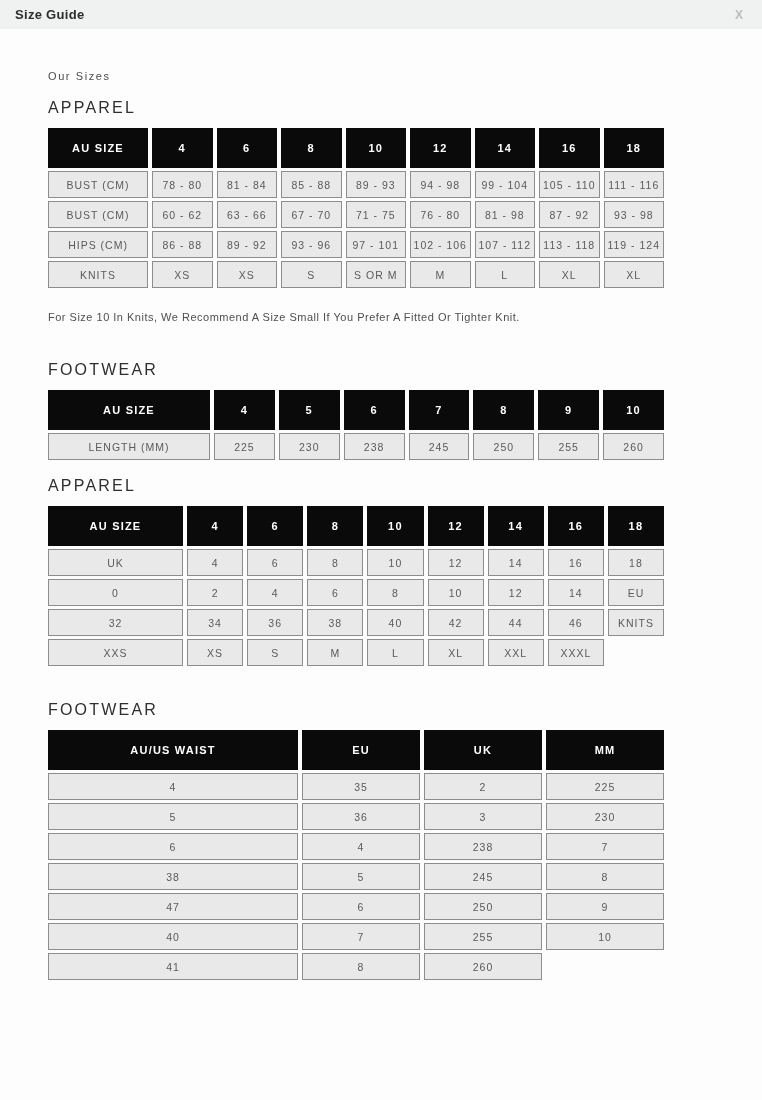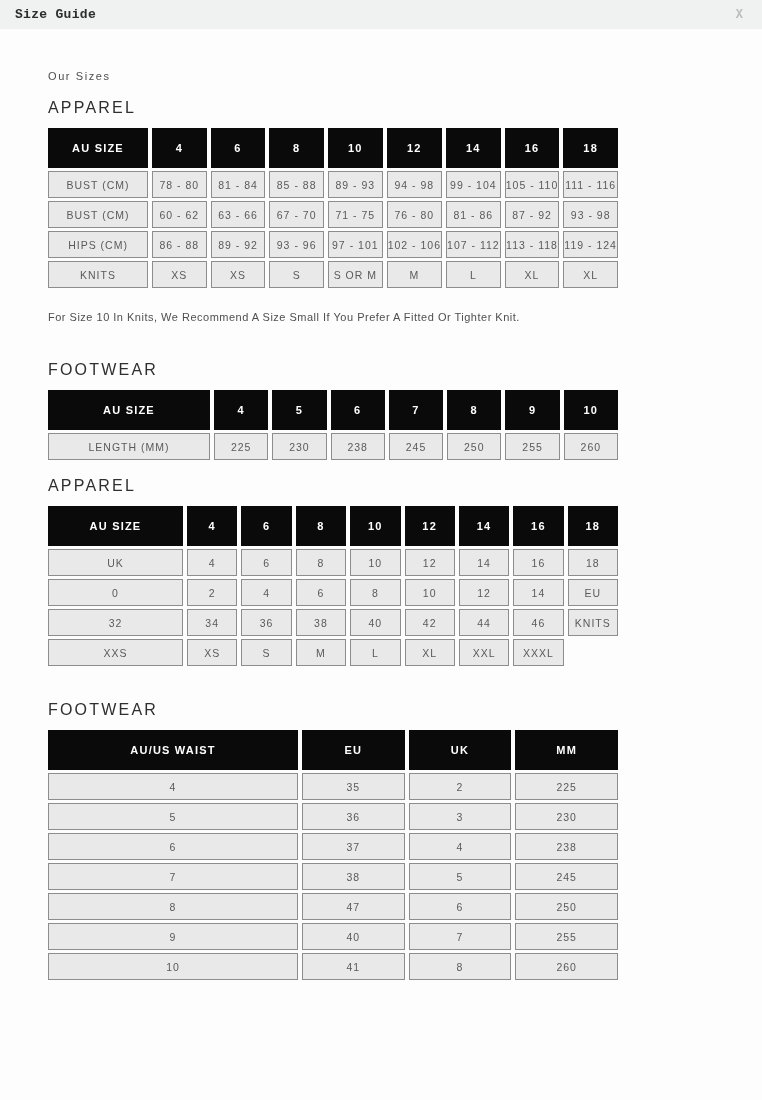--- a/index.html
+++ b/index.html
@@ -10,21 +10,20 @@
     color: #4f4f4f;
     overflow: hidden;
   }
   .topbar {
     height: 29px;
     background: #f0f1f1;
     display: flex;
     align-items: center;
     justify-content: space-between;
     padding: 0 15px;
-    font-family: Liberation Mono, monospace;
   }
   .topbar-title {
     font-size: 13px;
     font-weight: bold;
     color: #2d2d2d;
     letter-spacing: 0.3px;
   }
   .close-btn {
     font-size: 12px;
     font-weight: bold;
@@ -47,21 +46,21 @@
     color: #2f2f2f;
     letter-spacing: 2.2px;
     margin-top: 17px;
   }
   .section-label.fw1 { margin-top: 38px; }
   .section-label.fw2 { margin-top: 35px; }
   .grid {
     display: grid;
     gap: 3px 4px;
     margin-top: 11px;
-    width: 570px;
+    width: 616px;
   }
   .t-apparel-sizes     { grid-template-columns: 100px repeat(8, 1fr); }
   .t-footwear-sizes    { grid-template-columns: 162px repeat(7, 1fr); }
   .t-apparel-conv      { grid-template-columns: 135px repeat(8, 1fr); }
   .t-footwear-conv     { grid-template-columns: 250px repeat(3, 1fr); }
   .hcell {
     background: #0a0a0a;
     color: #ffffff;
     font-size: 11px;
     font-weight: bold;
@@ -124,21 +123,21 @@
     <div class="cell">99 - 104</div>
     <div class="cell">105 - 110</div>
     <div class="cell">111 - 116</div>
 
     <div class="cell">BUST (CM)</div>
     <div class="cell">60 - 62</div>
     <div class="cell">63 - 66</div>
     <div class="cell">67 - 70</div>
     <div class="cell">71 - 75</div>
     <div class="cell">76 - 80</div>
-    <div class="cell">81 - 86</div>
+    <div class="cell">81 - 98</div>
     <div class="cell">87 - 92</div>
     <div class="cell">93 - 98</div>
 
     <div class="cell">HIPS (CM)</div>
     <div class="cell">86 - 88</div>
     <div class="cell">89 - 92</div>
     <div class="cell">93 - 96</div>
     <div class="cell">97 - 101</div>
     <div class="cell">102 - 106</div>
     <div class="cell">107 - 112</div>
@@ -246,21 +245,20 @@
     <div class="cell">35</div>
     <div class="cell">2</div>
     <div class="cell">225</div>
 
     <div class="cell">5</div>
     <div class="cell">36</div>
     <div class="cell">3</div>
     <div class="cell">230</div>
 
     <div class="cell">6</div>
-    <div class="cell">37</div>
     <div class="cell">4</div>
     <div class="cell">238</div>
 
     <div class="cell">7</div>
     <div class="cell">38</div>
     <div class="cell">5</div>
     <div class="cell">245</div>
 
     <div class="cell">8</div>
     <div class="cell">47</div>

